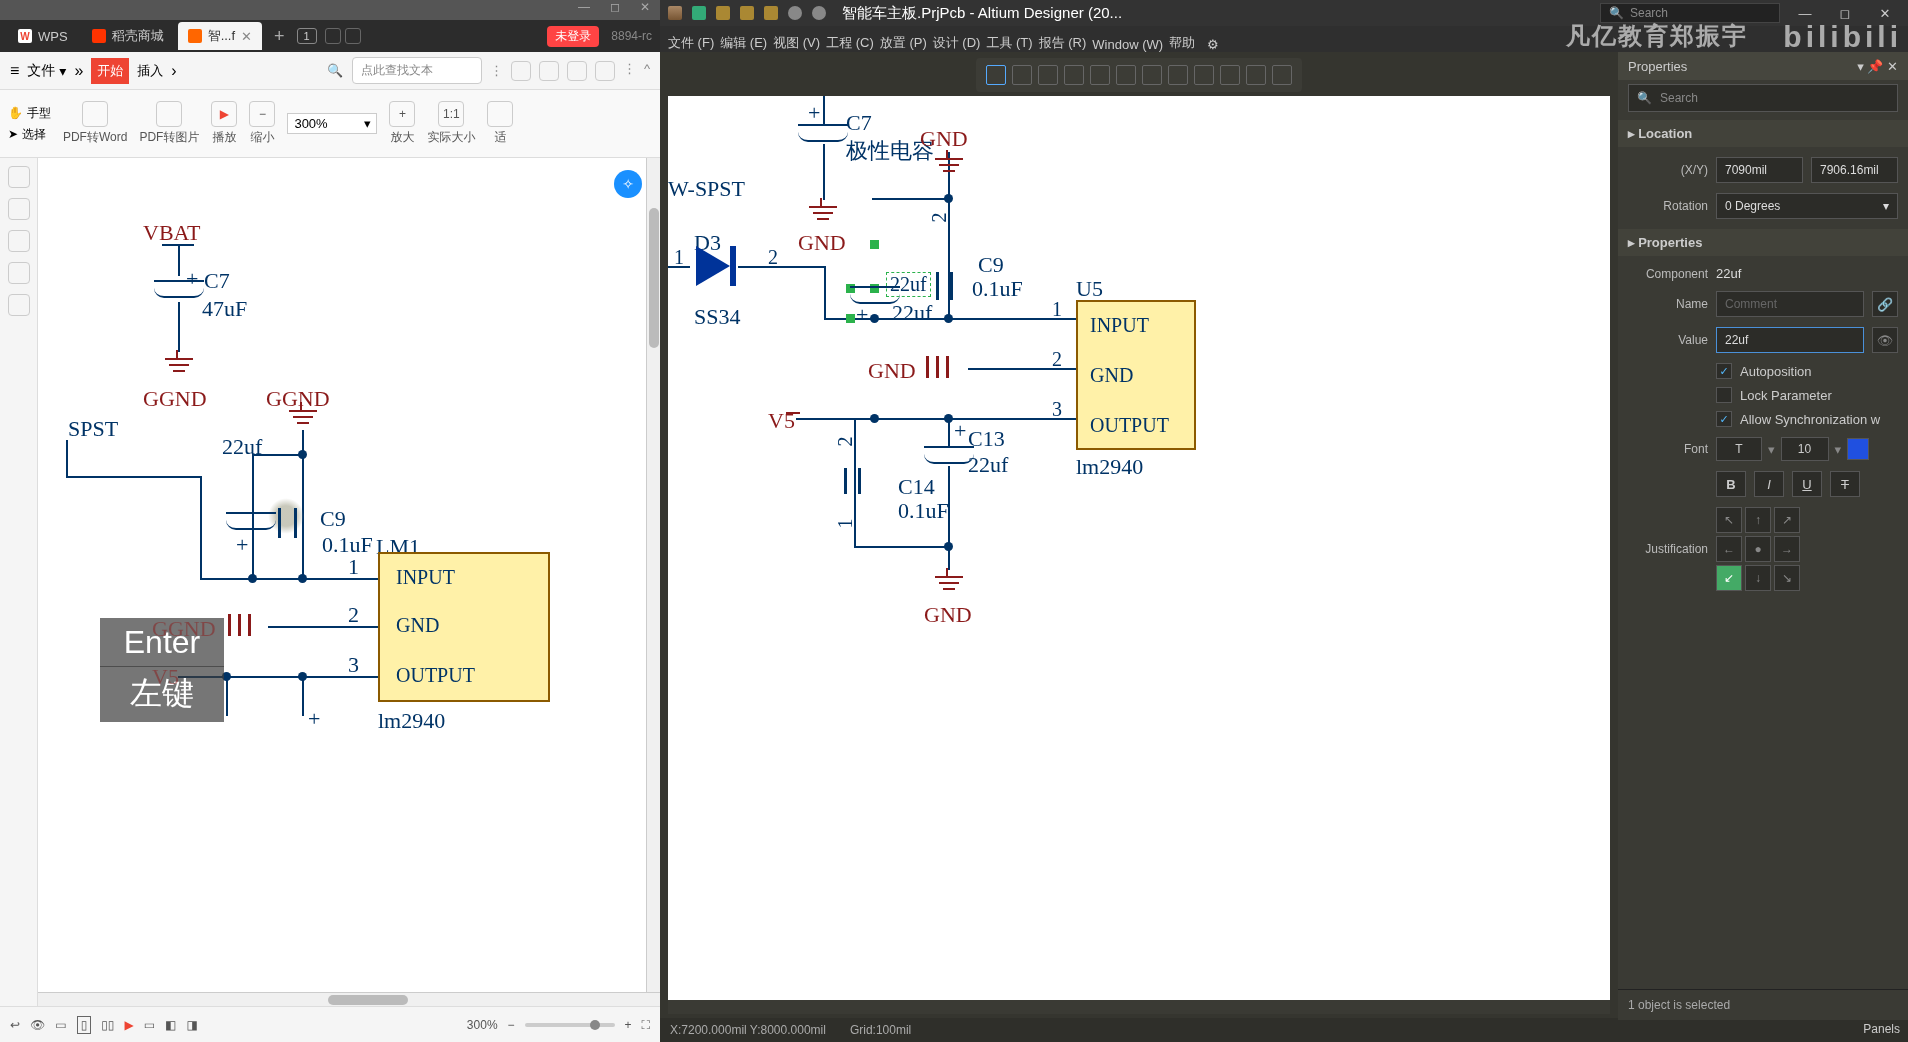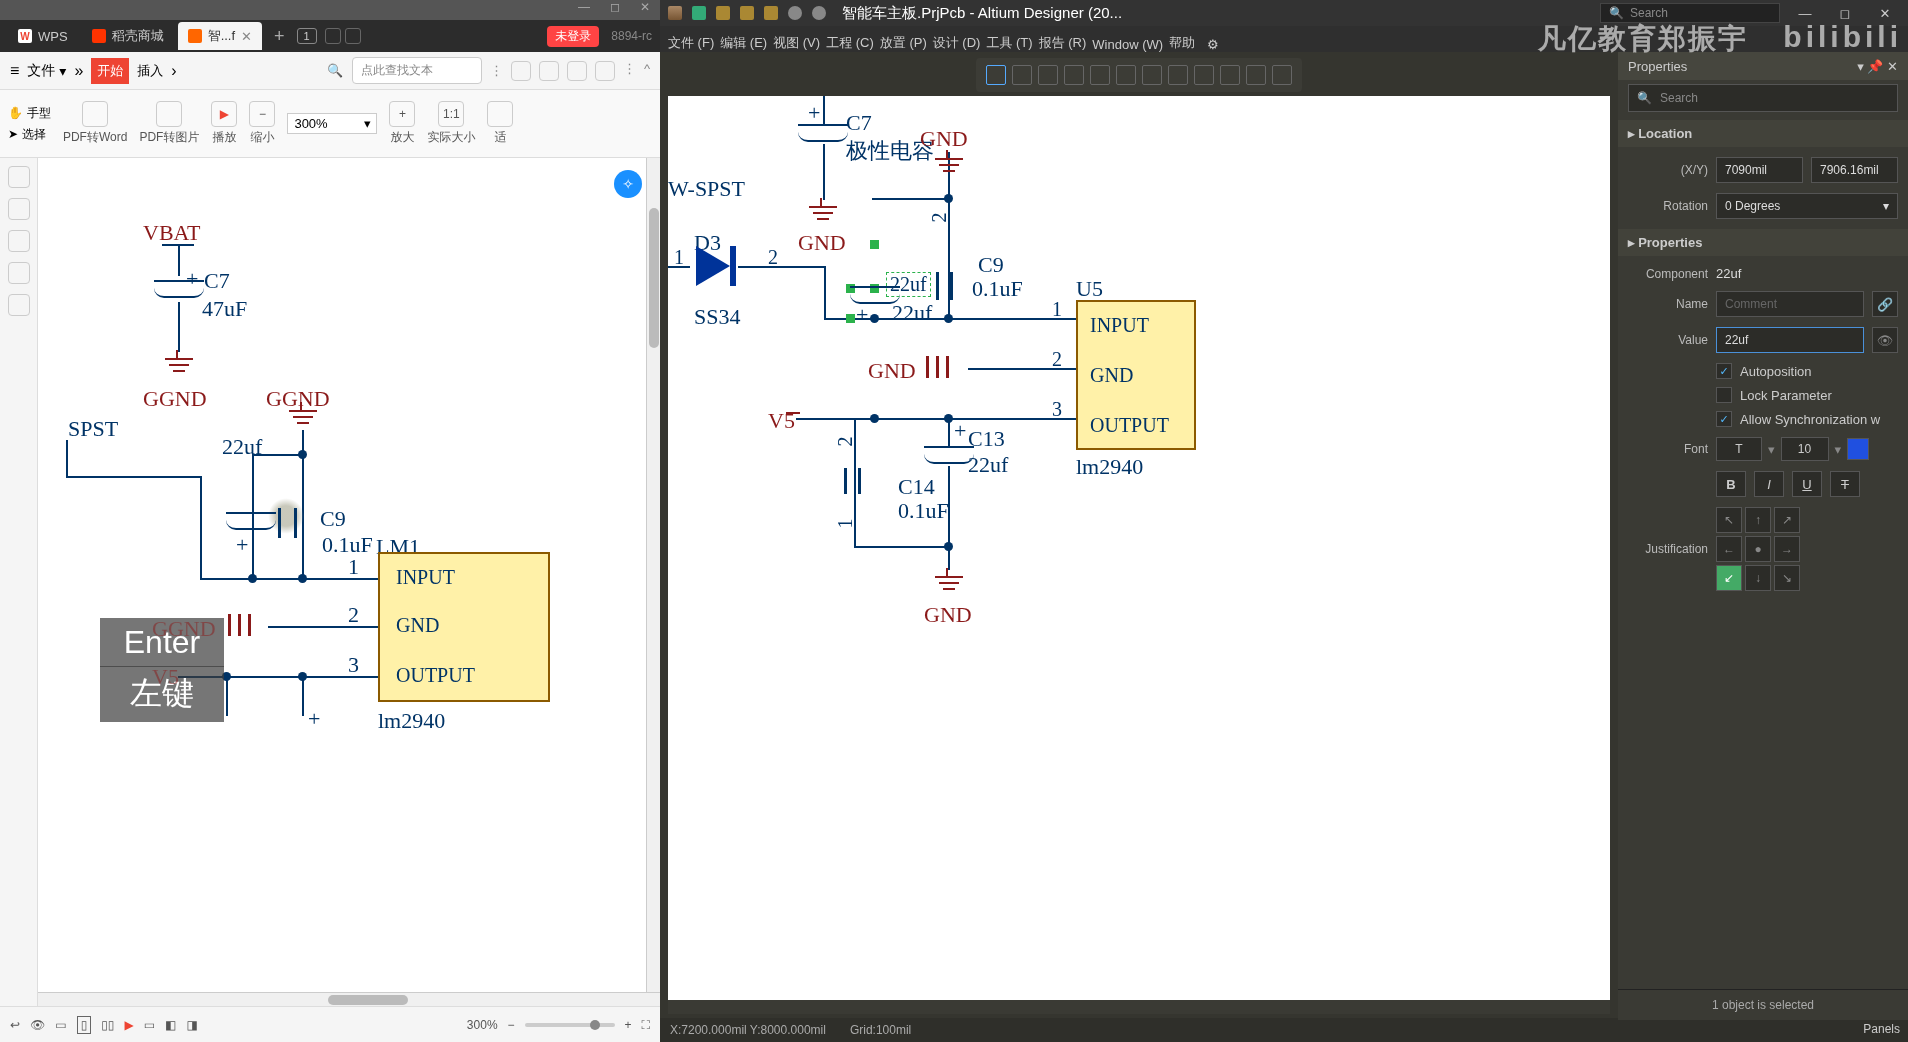--- a/index.html
+++ b/index.html
@@ -63,21 +63,21 @@
 .ad { flex: 1; height: 100%; background: #bef264; display: flex; flex-direction: column; }
 .ad-title { height: 26px; background: #333; display: flex; align-items: center; gap: 10px; padding: 0 8px; color: #ccc; font-size: 13px; }
 .ad-title-ico { width: 14px; height: 14px; background: #555; border-radius: 2px; }
 .ad-title-ico.logo { background: linear-gradient(#a86, #753); }
 .ad-title-ico.save { background:#3a7; }
 .ad-title-ico.undo { background:#888; border-radius:50%; }
 .ad-title-text { color: #fff; font-size: 15px; margin-left: 6px; }
 .ad-search { margin-left: auto; background: #222; border: 1px solid #444; padding: 2px 8px; width: 180px; color:#888; font-size:12px; display: flex; align-items: center; gap: 6px; }
 .ad-winbtn { width: 30px; text-align: center; color: #ccc; }
 .ad-menu { height: 26px; background: #2f2f2f; display: flex; align-items: flex-end; padding: 0 8px; gap: 6px; font-size: 13px; color: #ccc; position: relative; }
-.ad-watermark1 { position: absolute; right: 160px; top: -6px; font-size: 28px; color: rgba(255,255,255,0.6); font-weight: bold; letter-spacing: 2px; }
+.ad-watermark1 { position: absolute; right: 160px; top: -6px; font-size: 24px; color: rgba(255,255,255,0.6); font-weight: bold; letter-spacing: 2px; }
 .ad-watermark2 { position: absolute; right: 6px; top: -6px; font-size: 30px; color: rgba(255,255,255,0.6); font-weight: bold; letter-spacing: 4px; }
 .ad-body { flex: 1; display: flex; overflow: hidden; }
 .ad-main { flex: 1; display: flex; flex-direction: column; background: #35352f; }
 .ad-doctabs { height: 30px; background: #3a3a34; display: flex; align-items: flex-end; gap: 0; padding-left: 6px; }
 .ad-doctab { height: 26px; padding: 0 14px; display: flex; align-items: center; gap: 6px; font-size: 13px; color: #ccc; background: #46463e; border-radius: 4px 4px 0 0; }
 .ad-doctab.active { background: #e6e6d8; color: #333; }
 .ad-doctab .ico { width: 12px; height: 12px; background: #888; }
 .ad-doctab.active .ico { background: #3b8; }
 .ad-sch-tools { height: 34px; background: #3c3c36; display: flex; align-items: center; gap: 6px; padding: 0 10px; margin: 6px auto 0; width: fit-content; border-radius: 4px; }
 .ad-tool-ico { width: 20px; height: 20px; border: 1px solid #666; border-radius: 2px; }
@@ -99,21 +99,21 @@
 .ad-input { flex: 1; background:#2c2c28; border:1px solid #555; padding: 5px 8px; color:#ddd; font-size:12px; }
 .ad-input.focus { border-color:#4a90d9; }
 .ad-btn-sq { width: 26px; height: 26px; background:#2c2c28; border:1px solid #555; display:flex; align-items:center; justify-content:center; color:#888; }
 .ad-check { width:16px; height:16px; background:#2c2c28; border:1px solid #555; display:inline-flex; align-items:center; justify-content:center; color:#5bf; font-size:11px; }
 .ad-font-row { display:flex; gap:6px; align-items:center; }
 .ad-font-box { background:#2c2c28; border:1px solid #555; padding:4px 6px; width:48px; font-size:12px; color:#ccc; text-align:center; }
 .ad-font-btn { width:30px; height:26px; background:#2c2c28; border:1px solid #555; display:flex; align-items:center; justify-content:center; font-size:13px; color:#ccc; }
 .ad-just-grid { display:grid; grid-template-columns:repeat(3,26px); grid-template-rows:repeat(3,26px); gap:3px; }
 .ad-just-cell { background:#2c2c28; border:1px solid #555; display:flex; align-items:center; justify-content:center; color:#888; font-size:12px; }
 .ad-just-cell.sel { background:#4a6; color:#fff; }
-.ad-props-foot { margin-top:auto; padding:8px 10px; font-size:12px; color:#aaa; border-top:1px solid #222;text-align:center; }
+.ad-props-foot { margin-top:auto; padding:8px 10px; font-size:12px; color:#aaa; border-top:1px solid #222; }
 .ad-panels-btn { height: 22px; background:#2f2f2a; color:#ccc; font-size:12px; text-align:right; padding: 2px 8px; }
 
 .scroll-h { position:absolute; bottom:0; left:0; right:0; height:14px; background:#f0f0f0; border-top:1px solid #ccc; }
 .scroll-h .thumb { position:absolute; height:10px; background:#bbb; top:2px; border-radius:5px; }
 .scroll-v { position:absolute; top:0; bottom:14px; right:0; width:14px; background:#f0f0f0; border-left:1px solid #ccc; }
 .scroll-v .thumb { position:absolute; width:10px; background:#bbb; left:2px; border-radius:5px; }
 </style>
 </head>
 <body>
 

